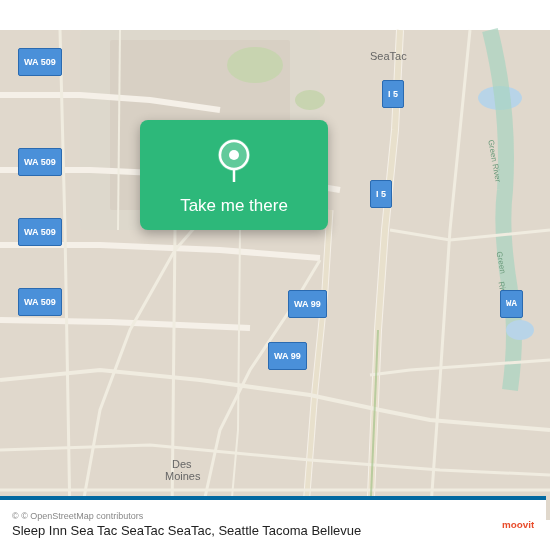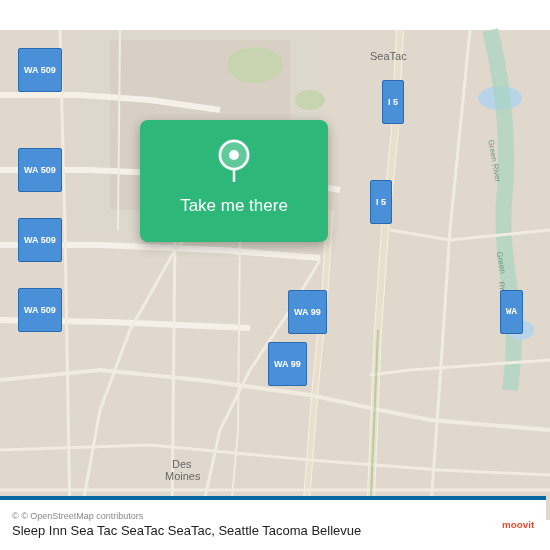--- a/index.html
+++ b/index.html
@@ -62,21 +62,21 @@
     #button-card {
       position: absolute;
       top: 120px;
       left: 140px;
       width: 188px;
       background: #2db87a;
       border-radius: 8px;
       display: flex;
       flex-direction: column;
       align-items: center;
-      padding: 18px 16px 26px 16px;
+      padding: 18px 16px 14px 16px;
       box-shadow: 0 4px 12px rgba(0,0,0,0.3);
       cursor: pointer;
       justify-content: flex-end;
     }
 
     #pin-icon-wrapper {
       margin-bottom: 10px;
     }
 
     #take-me-there-btn {
@@ -89,21 +89,21 @@
       white-space: nowrap;
     }
 
     
     .road-badge {
       position: absolute;
       background: #4a90d9;
       color: white;
       font-size: 9px;
       font-weight: bold;
-      padding: 16px 5px;
+      padding: 8px 5px;
       border-radius: 2px;
       border: 1px solid #2a6ab0;
     }
   </style>
 </head>
 <body>
 
 <div id="map-container">
 
   <svg id="map-svg" viewBox="0 0 550 490" xmlns="http://www.w3.org/2000/svg">

